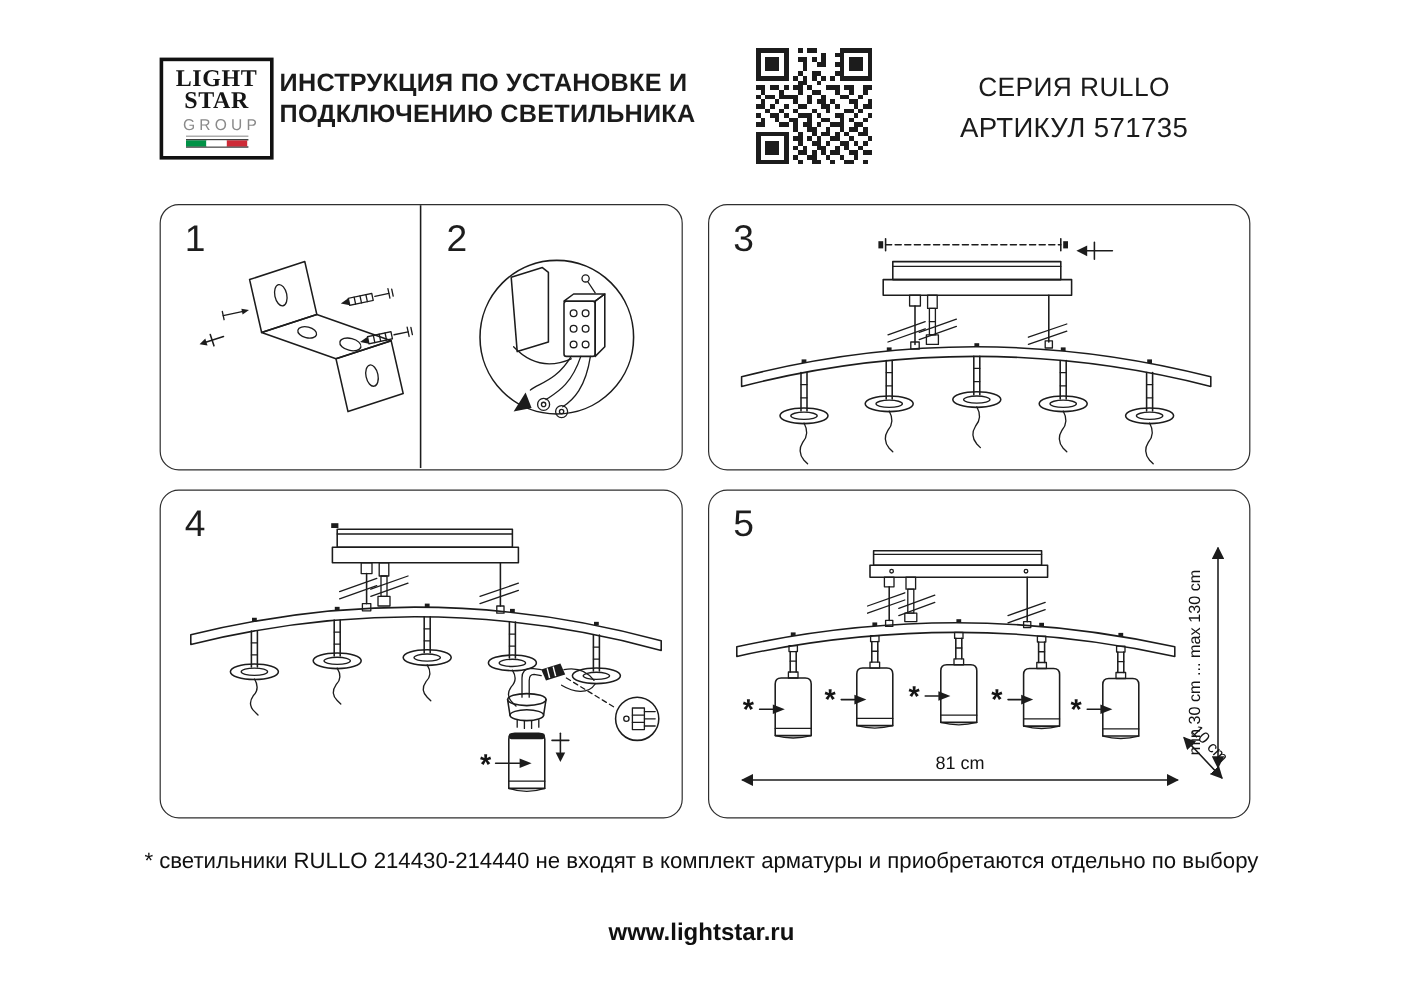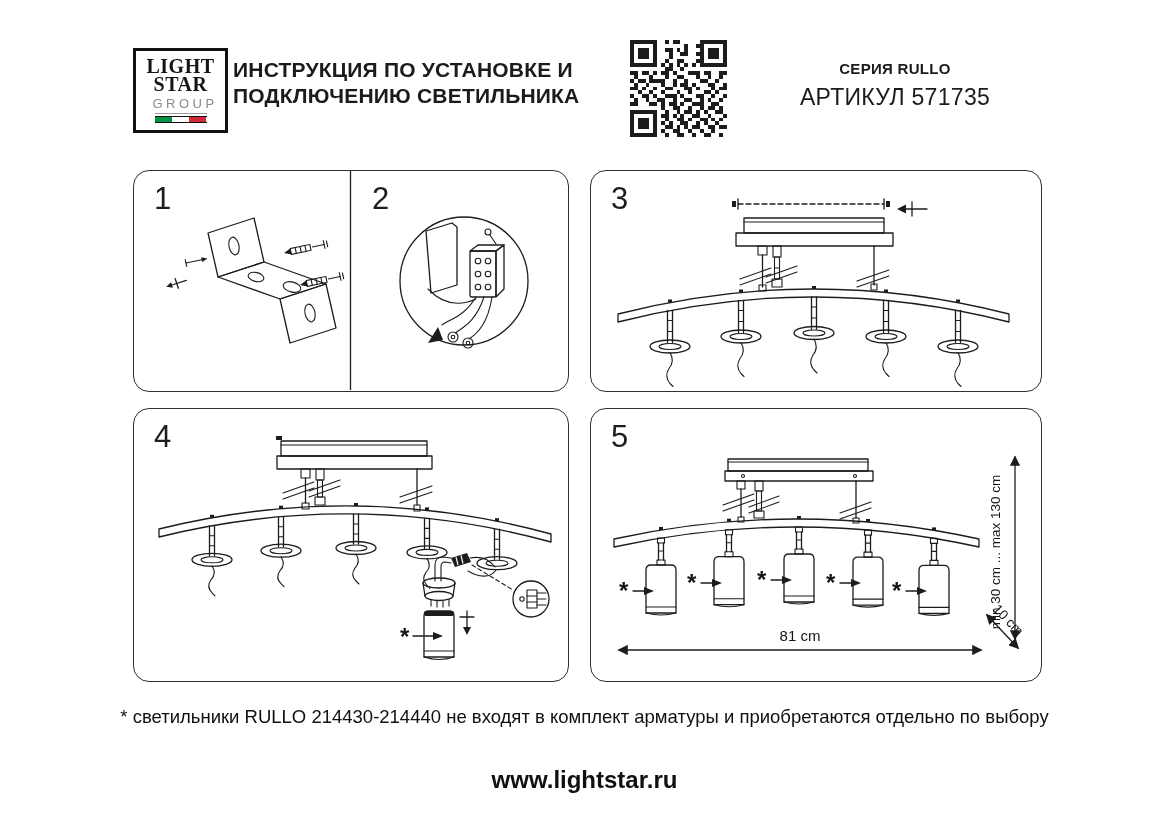--- a/index.html
+++ b/index.html
@@ -9,38 +9,38 @@
   .logo-box{left:133px;top:48px;width:95px;height:85px;border:3px solid #111;background:#fff;
             display:flex;flex-direction:column;align-items:center;justify-content:center;box-sizing:border-box;}
   .logo-word{font-family:"Liberation Serif",serif;font-weight:700;line-height:.88;font-size:20px;letter-spacing:.5px;color:#151515;}
   .logo-group{font-size:13px;letter-spacing:3.5px;color:#8a8a8a;margin:3px 0 2px 9px;}
   .logo-rule{width:52px;height:1px;background:#9a9a9a;margin-bottom:2px;}
   .flag{width:52px;height:7px;border-top:1.5px solid #111;border-bottom:1.5px solid #111;display:flex;box-sizing:border-box;}
   .flag span{flex:1;height:100%;}
   .title{left:233px;top:57px;font-size:21px;font-weight:700;line-height:1.24;color:#1b1b1b;letter-spacing:.2px;}
   .qr{left:630px;top:40px;width:97px;height:97px;}
   .series-block{left:740px;top:60px;width:310px;text-align:center;}
-  .series{font-size:15px;font-weight:700;letter-spacing:.3px;}
+  .series{font-size:22px;font-weight:400;letter-spacing:.3px;}
   .article{font-size:23px;font-weight:400;margin-top:7px;letter-spacing:.3px;}
   
   .panel{border:1.6px solid #2f2f2f;border-radius:16px;background:#fff;box-sizing:border-box;}
   .p12{left:133px;top:170px;width:436px;height:222px;}
   .p3{left:590px;top:170px;width:452px;height:222px;}
   .p4{left:133px;top:408px;width:436px;height:274px;}
   .p5{left:590px;top:408px;width:452px;height:274px;}
   .stepnum{position:absolute;top:10px;left:20px;font-size:31px;font-weight:400;color:#1d1d1d;}
   .stepnum2{position:absolute;top:10px;left:238px;font-size:31px;font-weight:400;color:#1d1d1d;}
   .panel svg{position:absolute;left:0;top:0;}
   .ln{fill:none;stroke:#1c1c1c;stroke-width:1.3;stroke-linejoin:round;stroke-linecap:round;}
   .lt{fill:none;stroke:#1c1c1c;stroke-width:1.1;stroke-linejoin:round;stroke-linecap:round;}
   .fl{fill:#1c1c1c;stroke:none;}
   .txt{fill:#141414;stroke:none;font-family:"Liberation Sans",sans-serif;}
   
   .footnote{left:0;top:706px;width:1169px;text-align:center;font-size:18.5px;color:#101010;}
-  .website{left:0;top:766px;width:1169px;text-align:center;font-size:24px;font-weight:700;color:#101010;}
+  .website{left:0;top:766px;width:1169px;text-align:center;font-size:20px;font-weight:700;color:#101010;}
 </style>
 </head>
 <body>
 
 <div class="abs logo-box">
   <div class="logo-word">LIGHT</div>
   <div class="logo-word">STAR</div>
   <div class="logo-group">GROUP</div>
   <div class="logo-rule"></div>
   <div class="flag">

